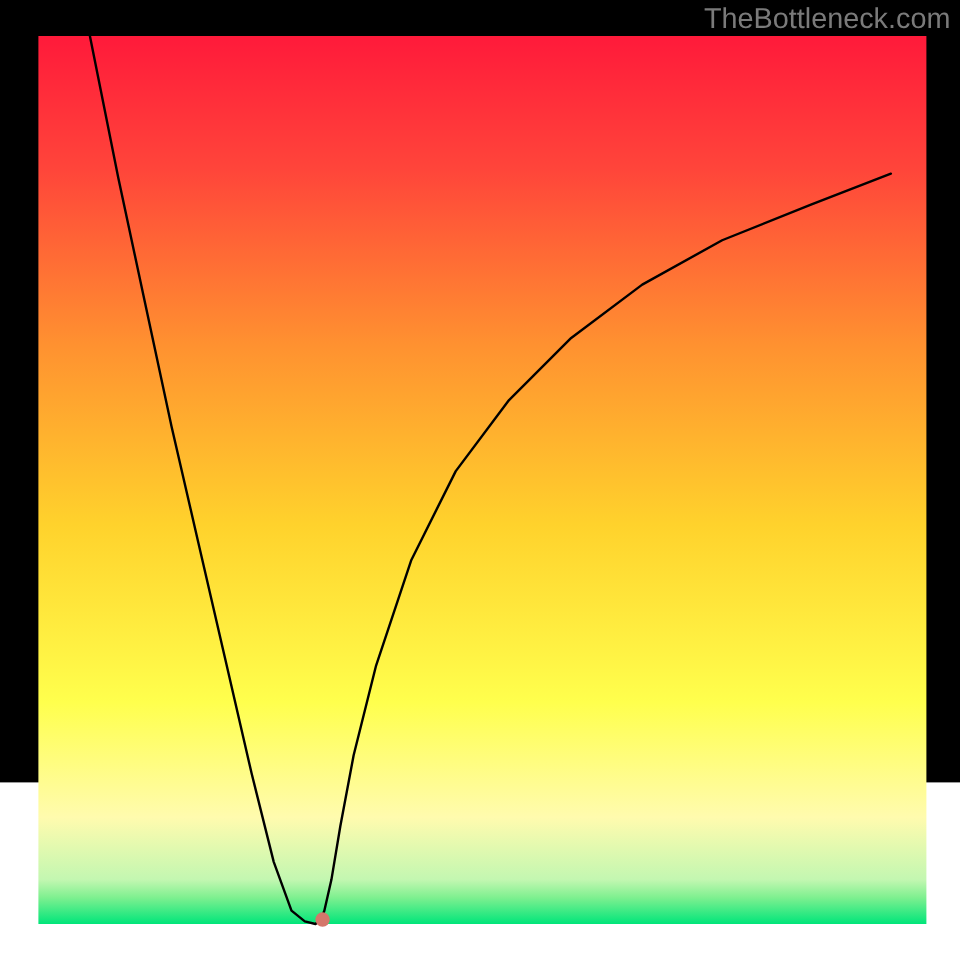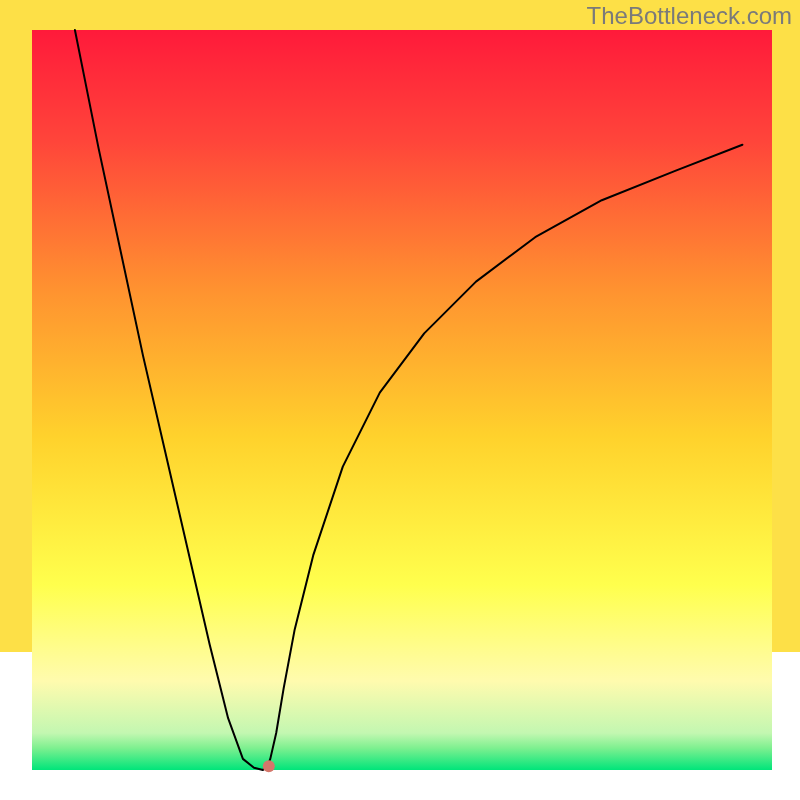--- a/index.html
+++ b/index.html
@@ -7,21 +7,21 @@
     padding: 0;
     width: 800px;
     height: 800px;
     overflow: hidden;
     font-family: Arial, Helvetica, sans-serif;
   }
   .chart-wrap {
     position: relative;
     width: 800px;
     height: 652px;
-    background: #fde047;
+    background: #000000;
   }
   .watermark {
     position: absolute;
     top: 2px;
     right: 8px;
     font-size: 24px;
     color: #7a7a7a;
     font-weight: 500;
     font-family: Arial, sans-serif;
     z-index: 10;

